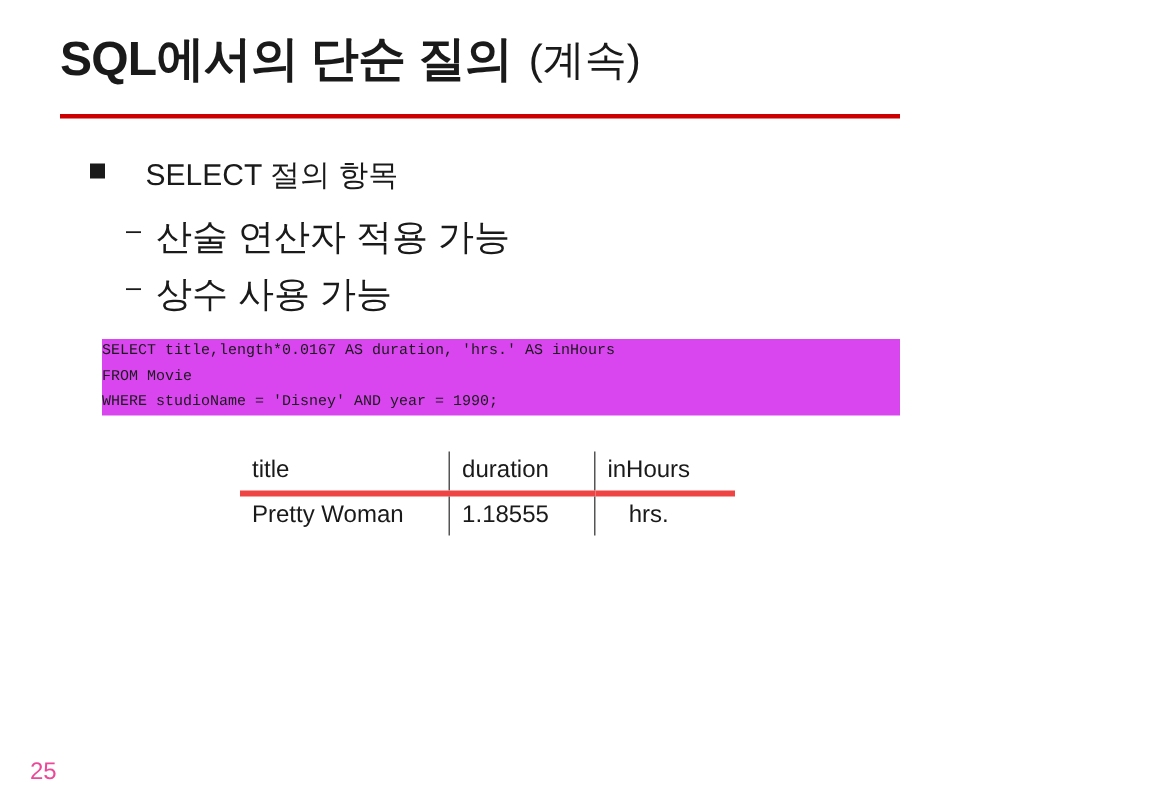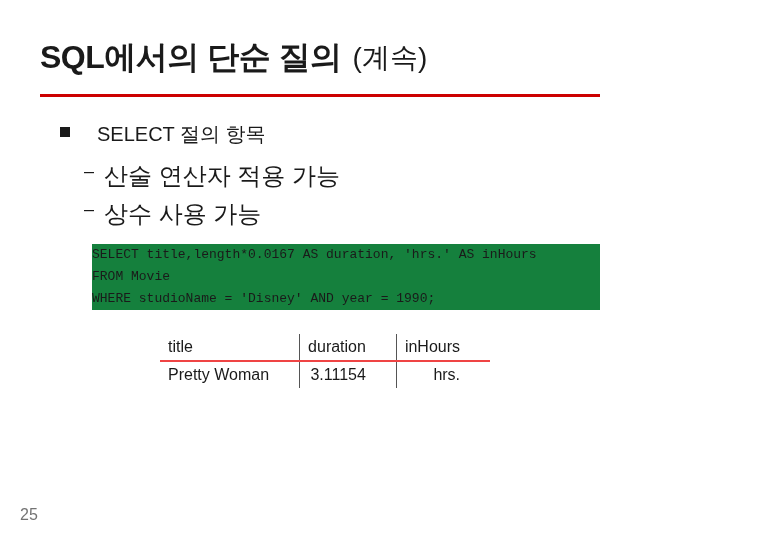--- a/index.html
+++ b/index.html
@@ -13,21 +13,21 @@
       height: 540px;
       background: #ffffff;
       font-family: 'Malgun Gothic', 'Apple SD Gothic Neo', sans-serif;
       position: relative;
       overflow: hidden;
     }
 
     .slide-container {
       width: 640px;
       height: 540px;
-      padding: 36px 40px 30px 40px;
+      padding: 18px 40px 30px 40px;
       position: relative;
     }
 
     .header {
       display: flex;
       align-items: center;
       margin-bottom: 8px;
       padding-bottom: 6px;
     }
 
@@ -98,63 +98,63 @@
       margin-top: 1px;
     }
 
     .sub-bullet-text {
       font-size: 24px;
       color: #1a1a1a;
     }
 
     .code-block {
       font-family: 'Courier New', 'Lucida Console', monospace;
-      font-size: 13px;
-      color: #1a1a1a;
-      background: #15803d;
+      font-size: 10px;
+      color: #1a1a1a;
+      background: #d946ef;
       margin-top: 10px;
-      margin-left: 32px;
+      margin-left: 8px;
       line-height: 1.7;
     }
 
     .table-section {
       margin-left: 100px;
       margin-top: 24px;
     }
 
     .data-table {
       border-collapse: collapse;
       font-size: 16px;
     }
 
     .data-table th {
       text-align: left;
       padding: 4px 30px 4px 8px;
       font-weight: normal;
       color: #1a1a1a;
-      border-bottom: 2px solid #ef4444;
+      border-bottom: 4px solid #ef4444;
     }
 
     .data-table td {
-      text-align: right;
+      text-align: center;
       padding: 4px 30px 4px 8px;
       color: #1a1a1a;
     }
 
     .data-table td:not(:last-child),
     .data-table th:not(:last-child) {
       border-right: 1px solid #555;
     }
 
     .page-number {
       position: absolute;
       bottom: 16px;
       left: 20px;
       font-size: 16px;
-      color: #737373;
+      color: #ec4899;
     }
   </style>
 </head>
 <body>
 
 <div class="slide-container">
 
   <div class="header">
     <span class="header-title">SQL에서의 단순 질의</span>
     <span class="header-subtitle">(계속)</span>
@@ -191,21 +191,21 @@
         <thead>
           <tr>
             <th>title</th>
             <th>duration</th>
             <th>inHours</th>
           </tr>
         </thead>
         <tbody>
           <tr>
             <td>Pretty Woman</td>
-            <td>3.11154</td>
+            <td>1.18555</td>
             <td>hrs.</td>
           </tr>
         </tbody>
       </table>
     </div>
 
   </div>
 
   <div class="page-number">25</div>
 

